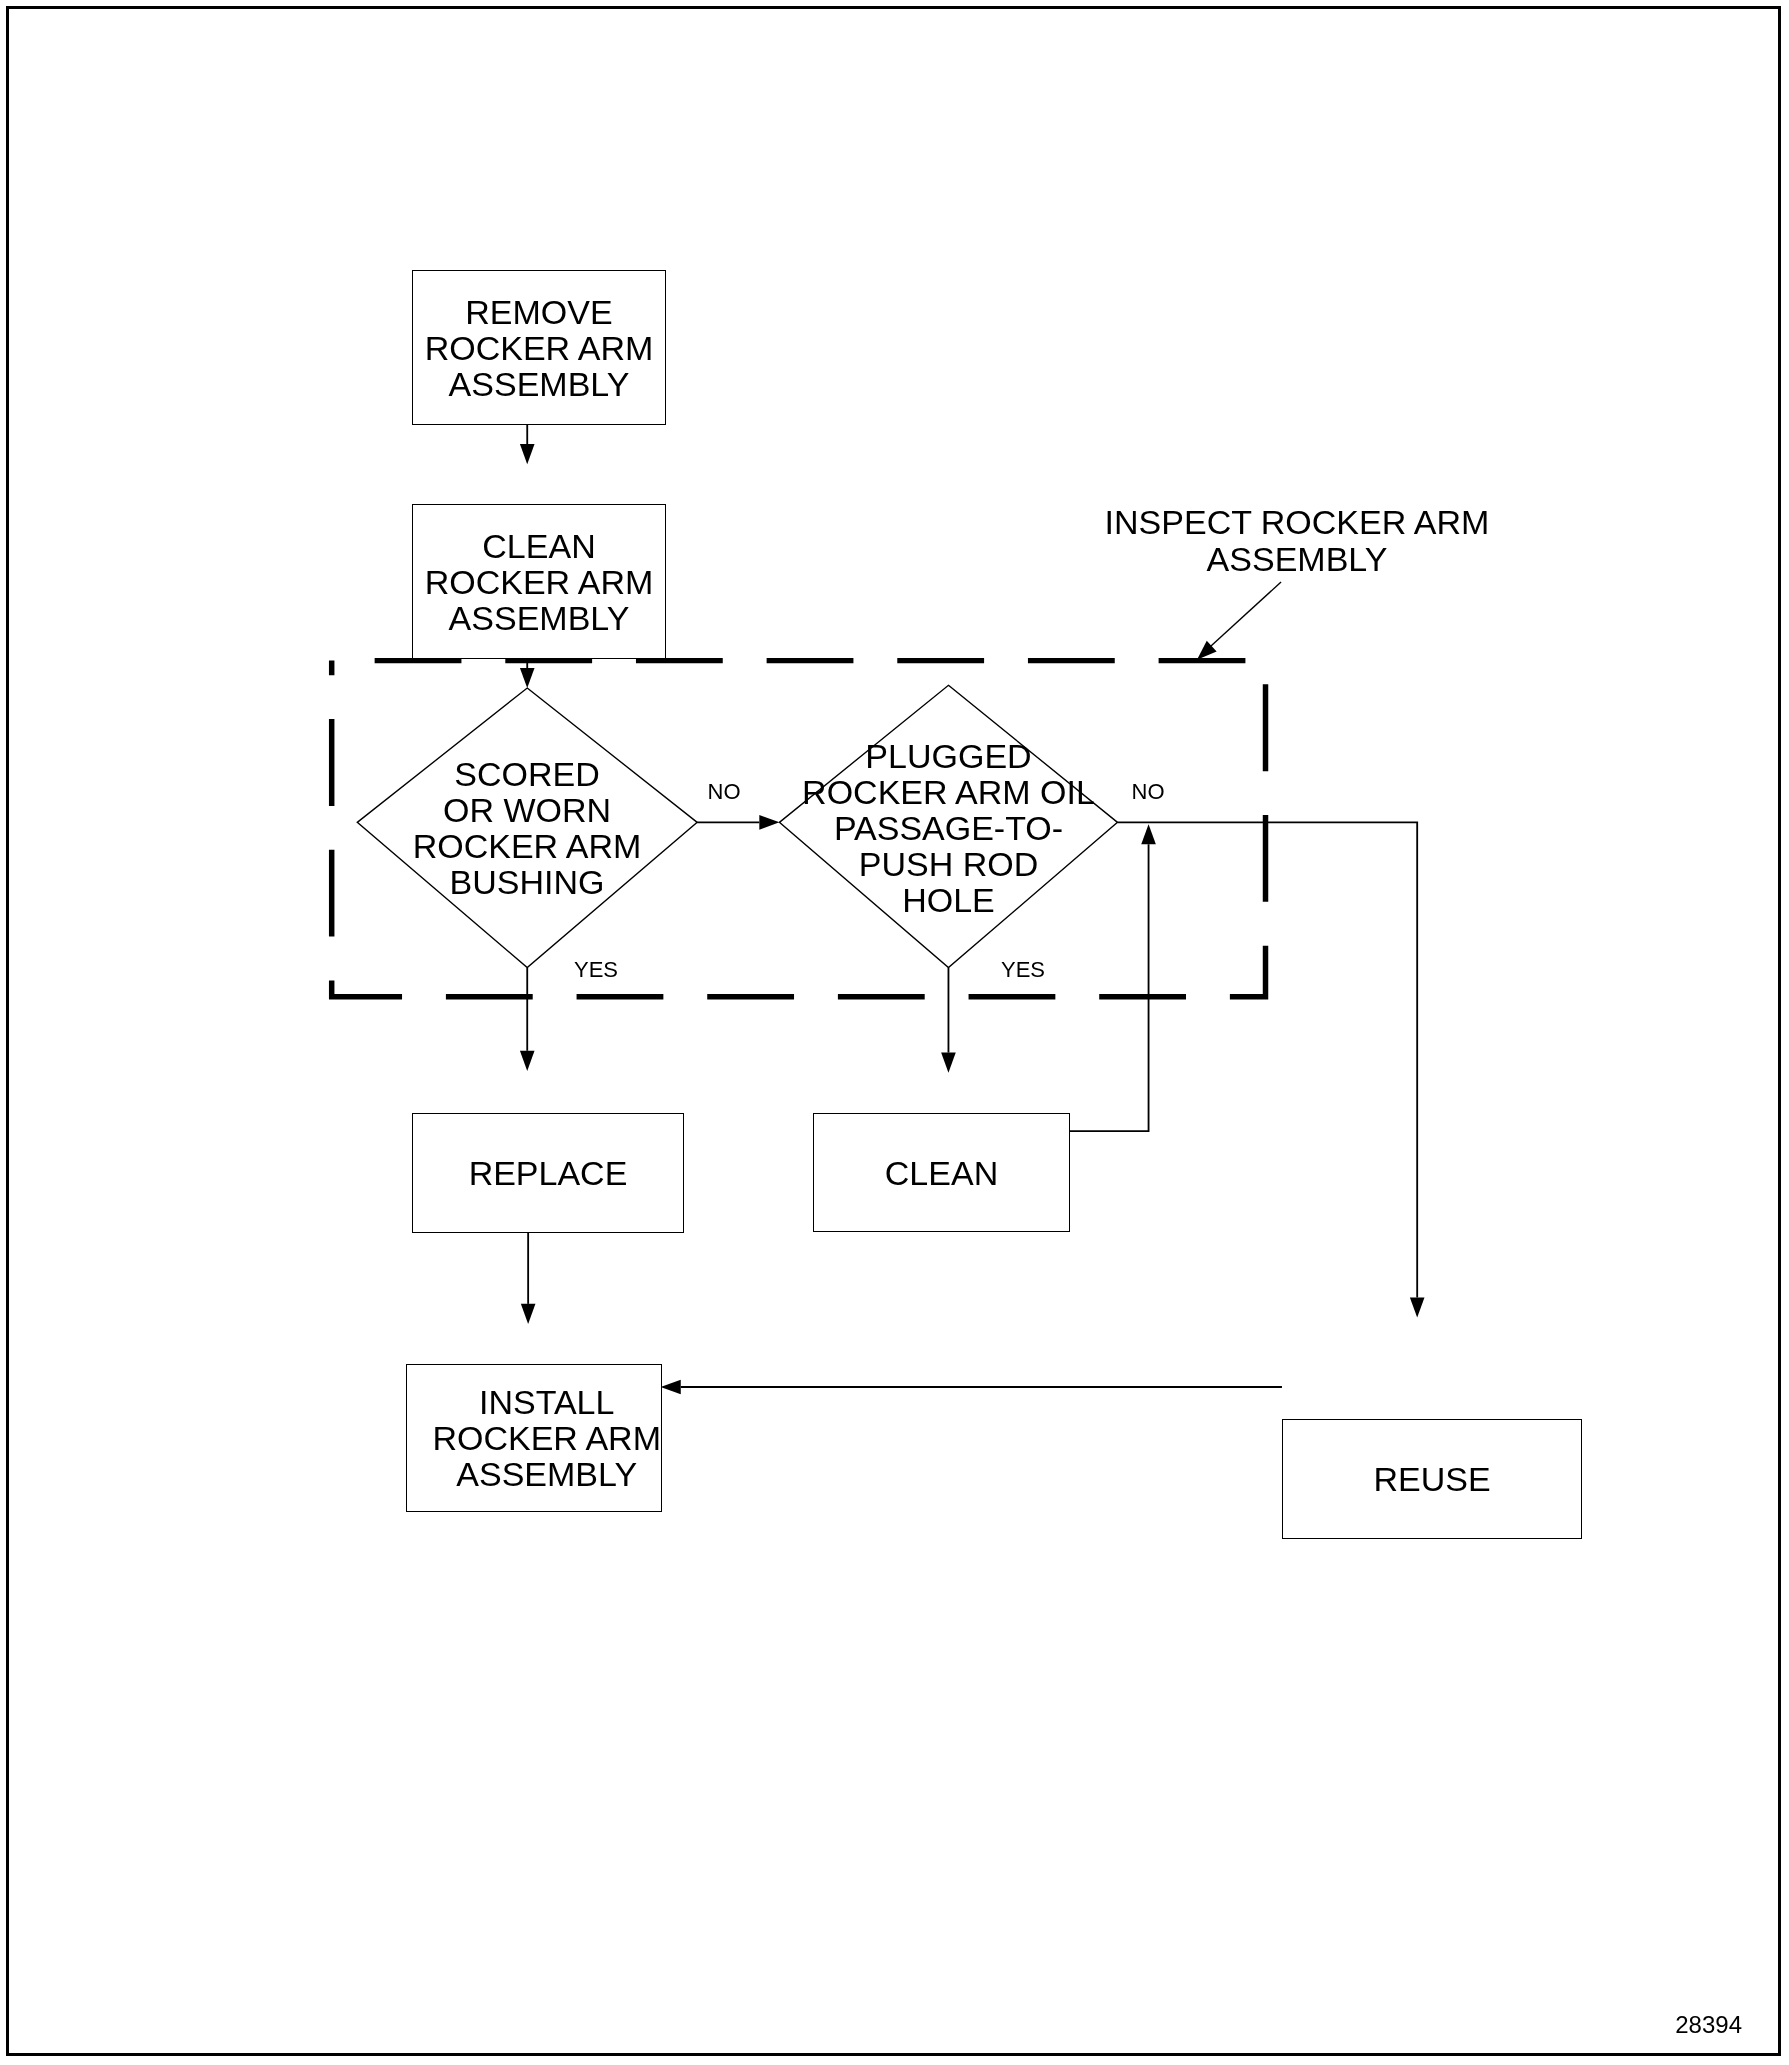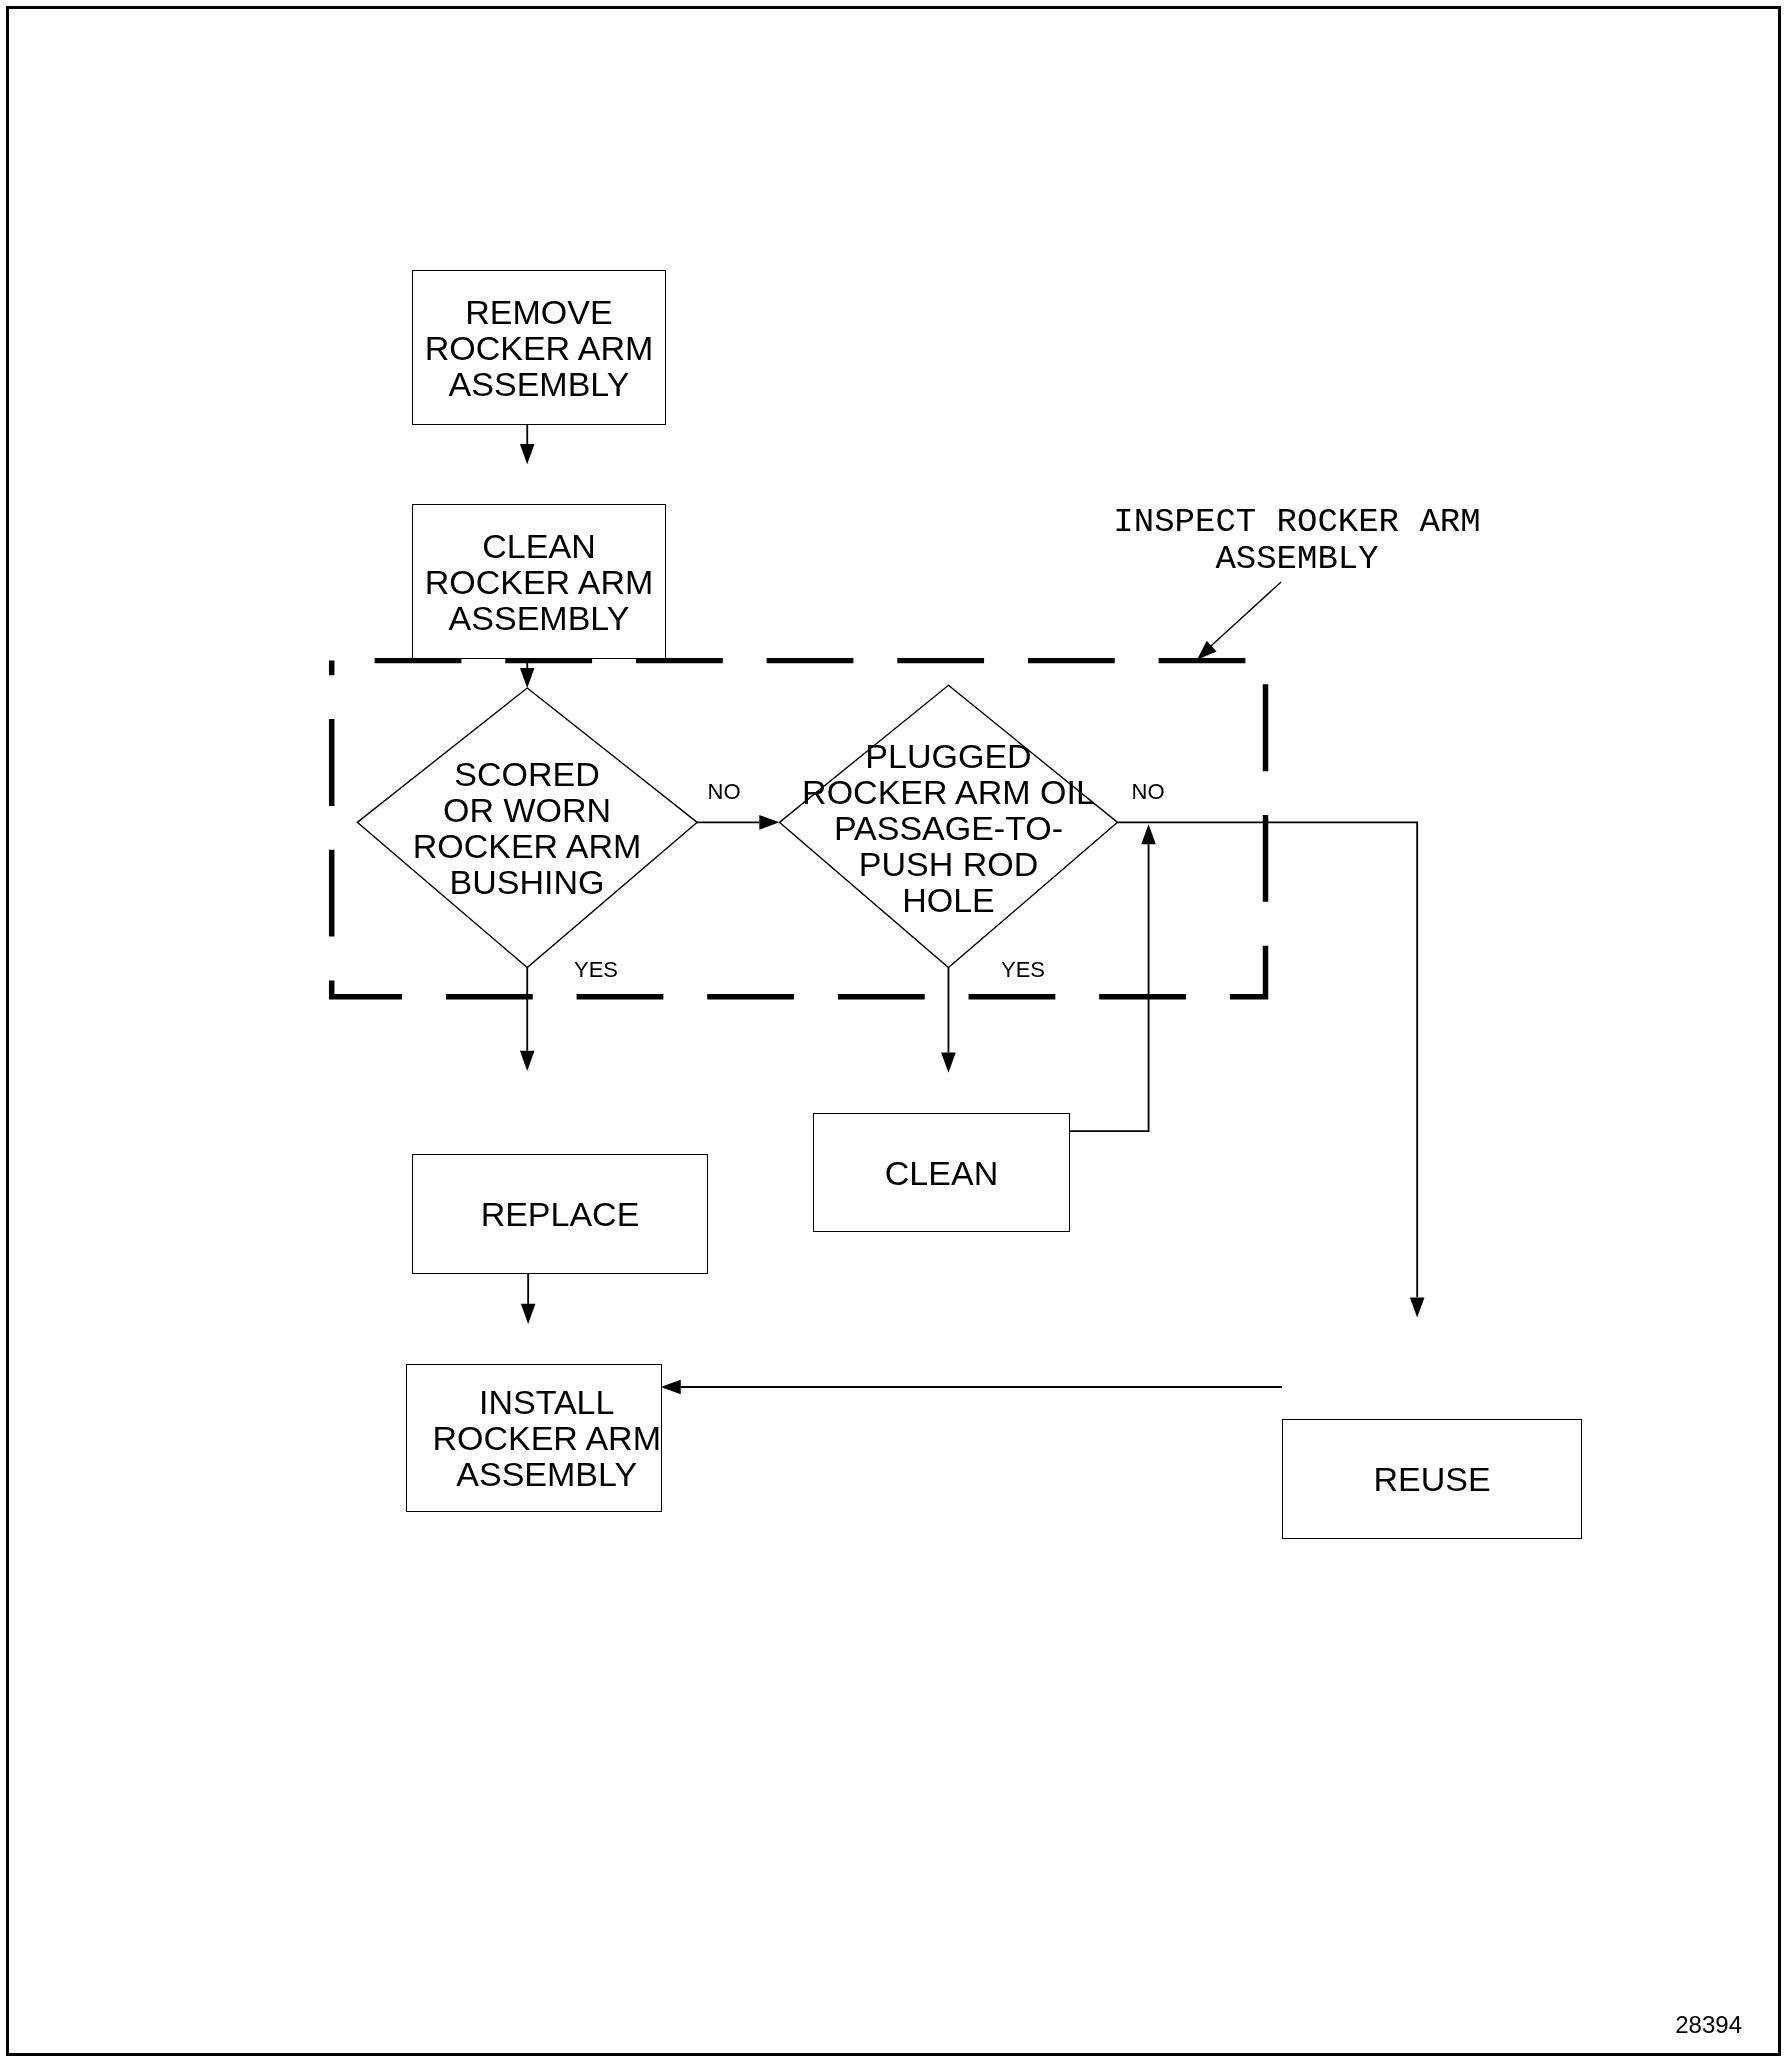--- a/index.html
+++ b/index.html
@@ -60,21 +60,20 @@
     line-height: 35px;
     white-space: nowrap;
   }
   .region-label {
     position: absolute;
     transform: translateX(-50%);
     text-align: center;
     font-size: 34px;
     line-height: 37px;
     white-space: pre-line;
-    font-family: Liberation Mono, monospace;
   }
   .figure-number {
     position: absolute;
     right: 48px;
     top: 2003px;
     font-size: 24px;
     line-height: 32px;
     margin-top: 6px;
   }
 </style>
@@ -124,21 +123,21 @@
 ROCKER ARM
 ASSEMBLY</span>
   </div>
 
   <div class="node" style="left:412px; top:464px; width:254px; height:155px;">
     <span>CLEAN
 ROCKER ARM
 ASSEMBLY</span>
   </div>
 
-  <div class="node" style="left:412px; top:1114px; width:296px; height:120px;">
+  <div class="node" style="left:412px; top:1073px; width:272px; height:120px;">
     <span>REPLACE</span>
   </div>
 
   <div class="node" style="left:813px; top:1073px; width:257px; height:119px;">
     <span>CLEAN</span>
   </div>
 
   <div class="node" style="left:1282px; top:1379px; width:300px; height:120px;">
     <span>REUSE</span>
   </div>

